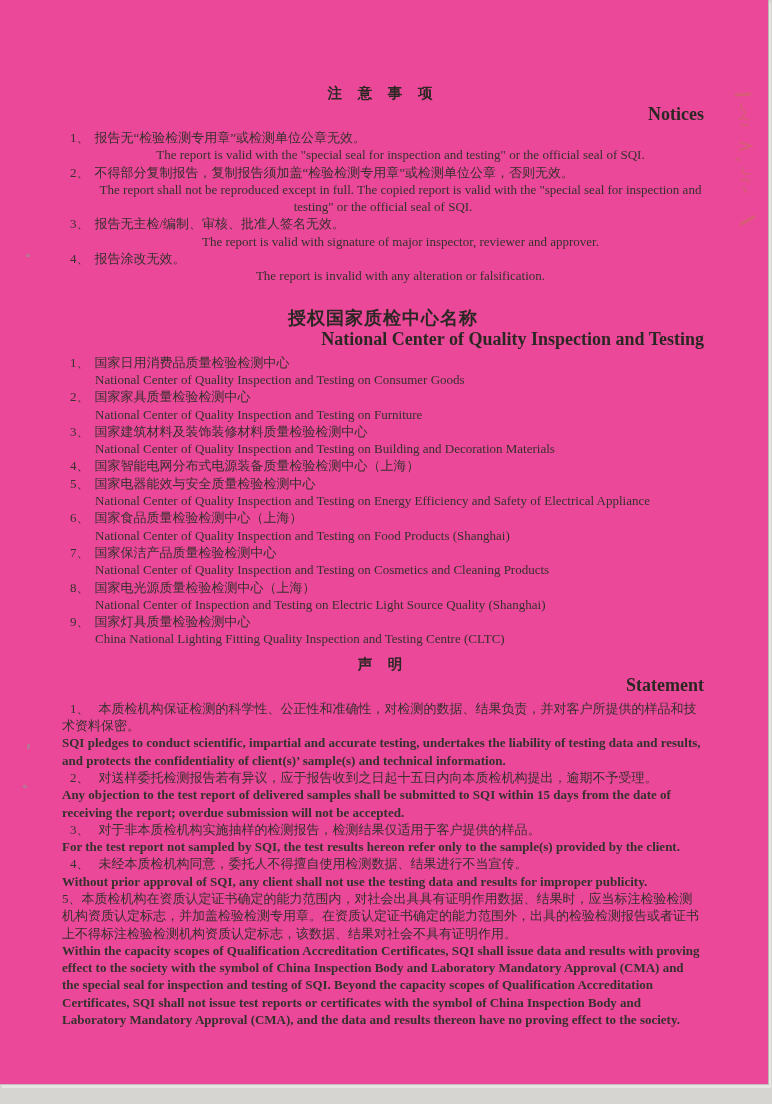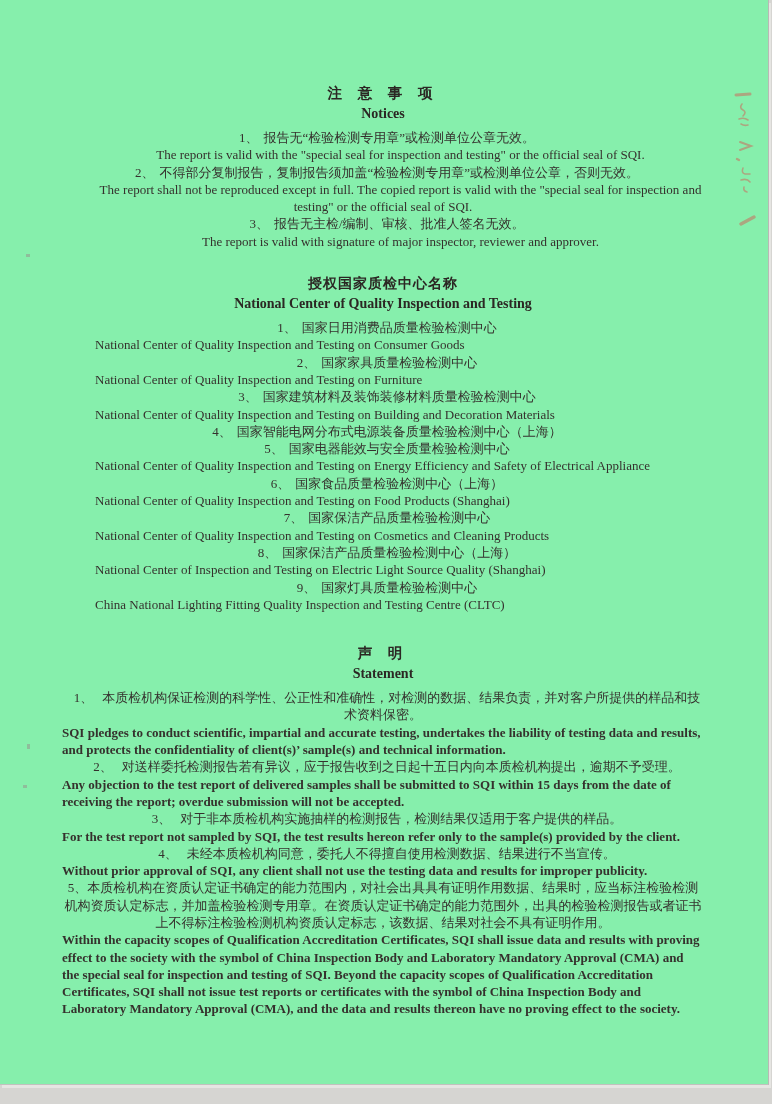--- a/index.html
+++ b/index.html
@@ -7,54 +7,54 @@
     padding: 0;
     background: #d6d5d2;
     width: 772px;
     height: 1104px;
     overflow: hidden;
   }
   .page {
     position: relative;
     width: 769px;
     height: 1085px;
-    background: #86efac;
+    background: #ec4899;
     box-sizing: border-box;
     padding: 84px 64px 0 62px;
     font-family: "Liberation Serif", "DejaVu Serif", serif;
     color: #35312d;
     font-size: 13px;
     line-height: 17.3px;
     border-right: 1px solid #b9b8b5;
     border-bottom: 1px solid #c2c1be;
     box-shadow: 2px 3px 0 #e6e5e2;
   }
   section { margin: 0; }
   .title-cn {
     margin: 0;
     text-align: center;
     font-weight: bold;
     font-size: 14.5px;
     letter-spacing: 6px;
     color: #2b2723;
     line-height: 19px;
   }
-  .title-cn.tight { letter-spacing: 1px; font-size: 14px; }
+  .title-cn.tight { letter-spacing: 1px; font-size: 18px; }
   .title-en {
     margin: 3px 0 7px 0;
-    text-align: center;
+    text-align: right;
     font-weight: bold;
-    font-size: 14px;
+    font-size: 18px;
     color: #2b2723;
     line-height: 16px;
   }
   .sec-centers { margin-top: 24px; }
-  .sec-statement { margin-top: 31px; }
+  .sec-statement { margin-top: 7px; }
   .item p { margin: 0; }
-  .cn { text-indent: 8px; text-align: center; }
+  .cn { text-indent: 8px; }
   .cn .num { margin-right: 5px; }
   .sec-notices .en { text-indent: 35px; text-align: center; }
   .sec-centers .en { text-indent: 33px; }
   .sec-statement .cn .num { margin-right: 9px; }
   .sec-statement .en { text-indent: 0; font-weight: bold; }
   .sec-statement .item-5 .cn { text-indent: 0; }
   .sec-statement .item-5 .cn .num { margin-right: 0; }
   
   .red-marks {
     position: absolute;
@@ -89,20 +89,24 @@
       <p class="en">The report is valid with the "special seal for inspection and testing" or the official seal of SQI.</p>
     </div>
     <div class="item">
       <p class="cn"><span class="num">2、</span><span>不得部分复制报告，复制报告须加盖“检验检测专用章”或检测单位公章，否则无效。</span></p>
       <p class="en">The report shall not be reproduced except in full. The copied report is valid with the "special seal for inspection and testing" or the official seal of SQI.</p>
     </div>
     <div class="item">
       <p class="cn"><span class="num">3、</span><span>报告无主检/编制、审核、批准人签名无效。</span></p>
       <p class="en">The report is valid with signature of major inspector, reviewer and approver.</p>
     </div>
+    <div class="item">
+      <p class="cn"><span class="num">4、</span><span>报告涂改无效。</span></p>
+      <p class="en">The report is invalid with any alteration or falsification.</p>
+    </div>
   </section>
 
   <section class="sec-centers">
     <h2 class="title-cn tight">授权国家质检中心名称</h2>
     <h3 class="title-en">National Center of Quality Inspection and Testing</h3>
 
     <div class="item">
       <p class="cn"><span class="num">1、</span><span>国家日用消费品质量检验检测中心</span></p>
       <p class="en">National Center of Quality Inspection and Testing on Consumer Goods</p>
     </div>
@@ -123,21 +127,21 @@
     </div>
     <div class="item">
       <p class="cn"><span class="num">6、</span><span>国家食品质量检验检测中心（上海）</span></p>
       <p class="en">National Center of Quality Inspection and Testing on Food Products (Shanghai)</p>
     </div>
     <div class="item">
       <p class="cn"><span class="num">7、</span><span>国家保洁产品质量检验检测中心</span></p>
       <p class="en">National Center of Quality Inspection and Testing on Cosmetics and Cleaning Products</p>
     </div>
     <div class="item">
-      <p class="cn"><span class="num">8、</span><span>国家保洁产品质量检验检测中心（上海）</span></p>
+      <p class="cn"><span class="num">8、</span><span>国家电光源质量检验检测中心（上海）</span></p>
       <p class="en">National Center of Inspection and Testing on Electric Light Source Quality (Shanghai)</p>
     </div>
     <div class="item">
       <p class="cn"><span class="num">9、</span><span>国家灯具质量检验检测中心</span></p>
       <p class="en">China National Lighting Fitting Quality Inspection and Testing Centre (CLTC)</p>
     </div>
   </section>
 
   <section class="sec-statement">
     <h2 class="title-cn">声 明</h2>

